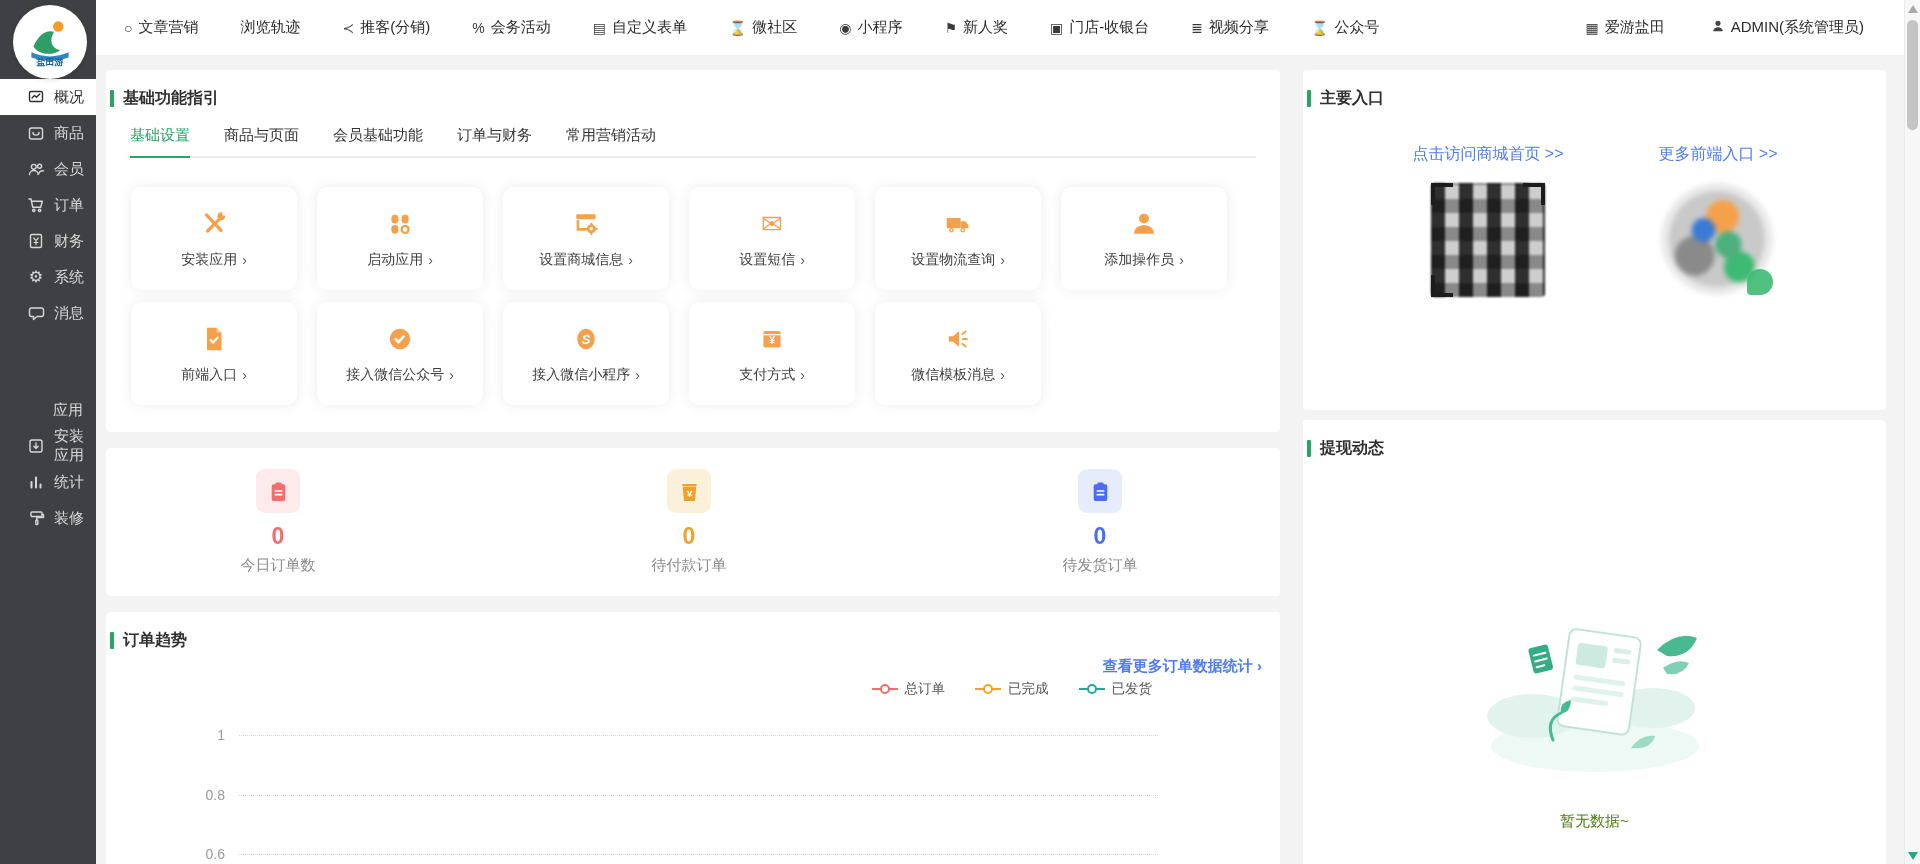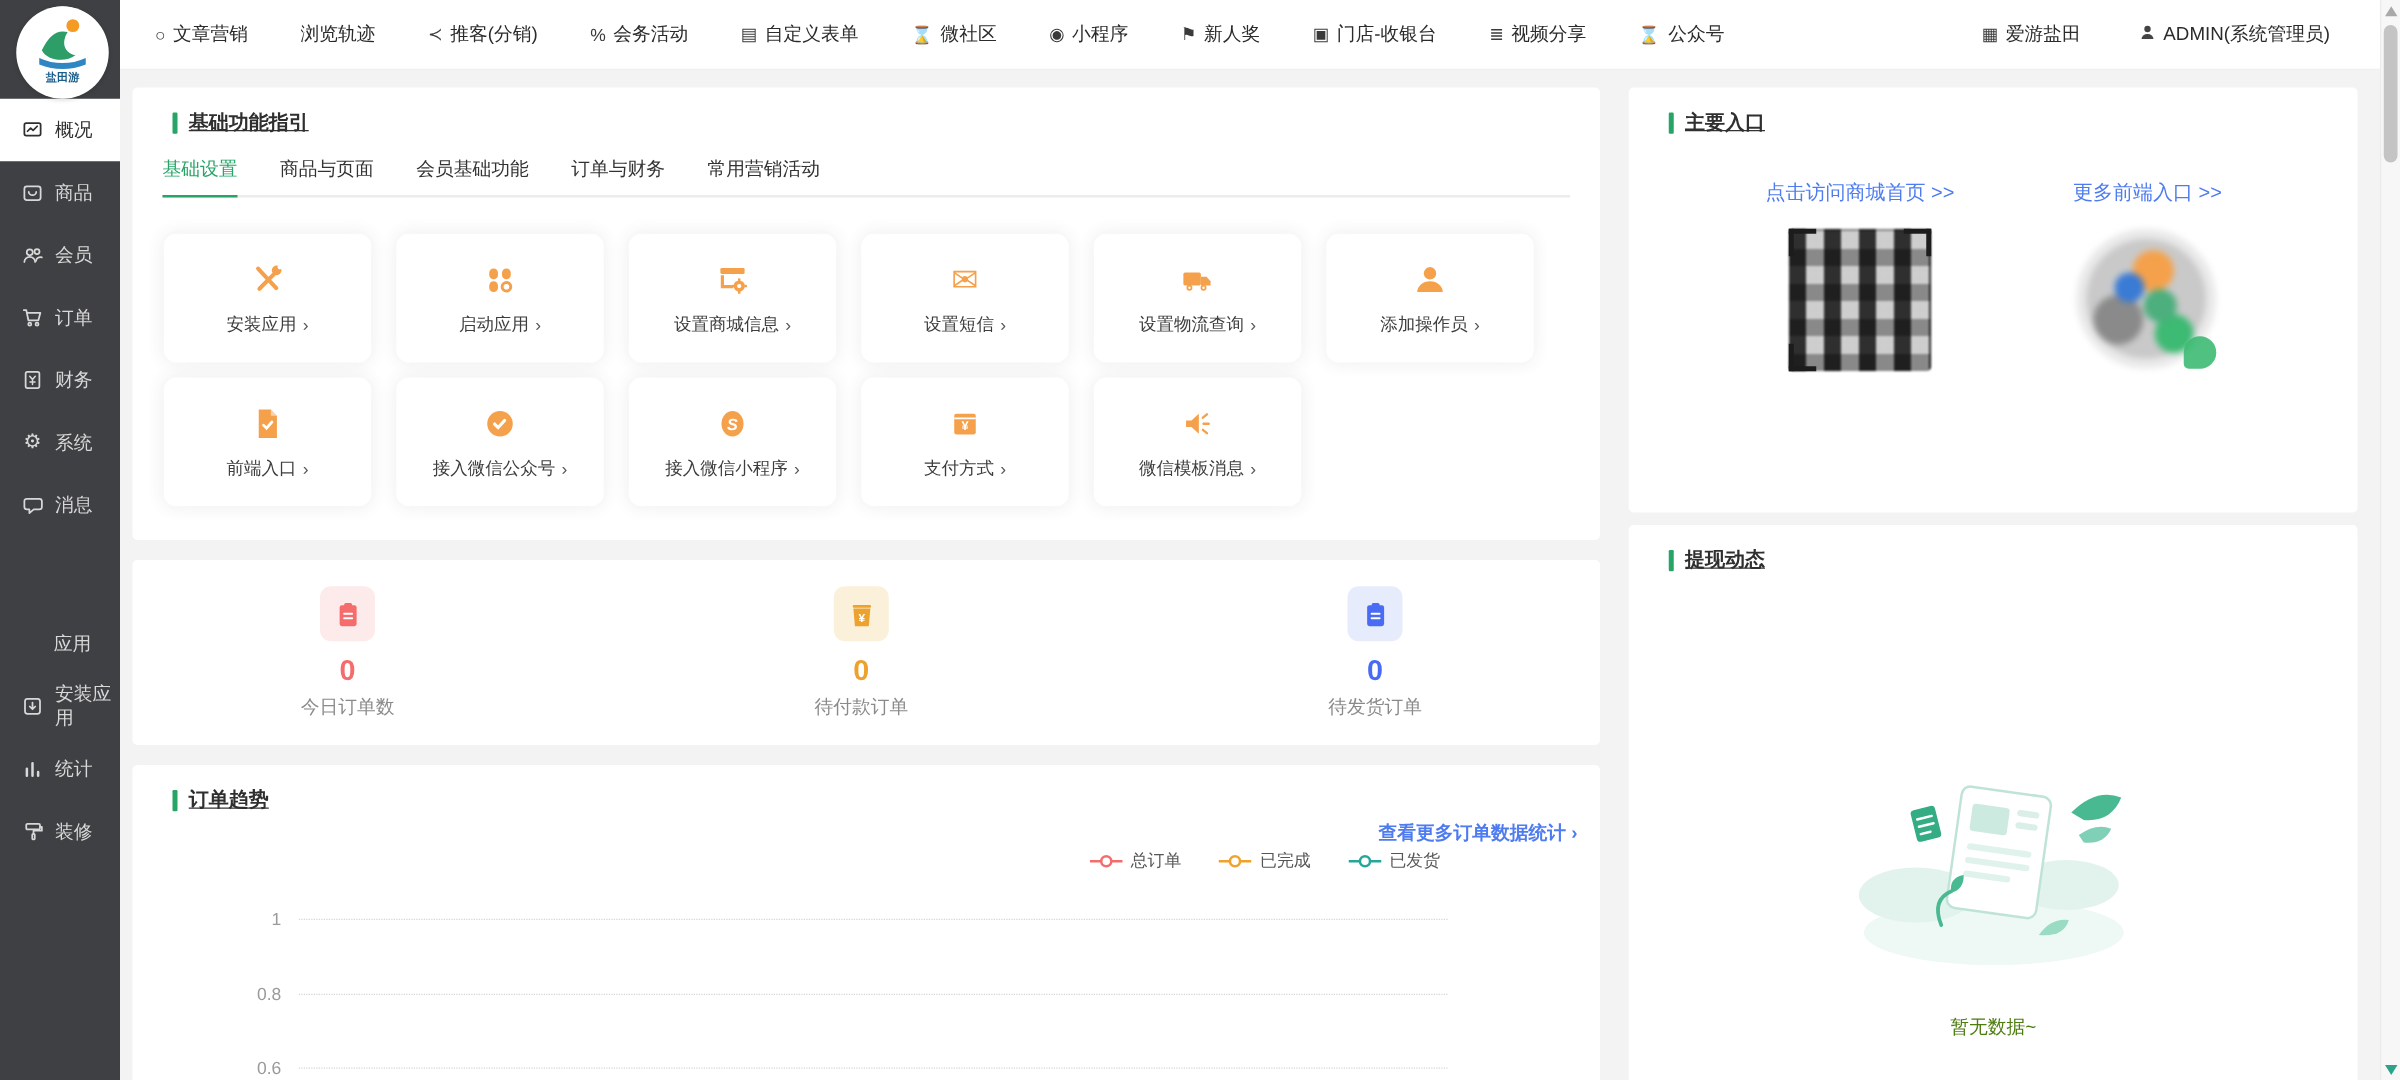--- a/index.html
+++ b/index.html
@@ -8,42 +8,42 @@
 
   
   .topbar { position:absolute; left:96px; top:0; right:0; height:56px; background:#fff; border-bottom:1px solid #f0f0f0; display:flex; align-items:center; z-index:5; }
   .topnav { display:flex; align-items:center; gap:42px; margin-left:28px; }
   .nav-item { display:flex; align-items:center; gap:6px; font-size:15px; color:#2b2b2b; cursor:pointer; white-space:nowrap; }
   .nav-ic { font-size:14px; color:#3a3a3a; }
   .topbar-right { margin-left:auto; margin-right:56px; display:flex; align-items:center; gap:46px; }
   .topbar-right .nav-item { font-size:15px; }
 
   
-  .logo { position:absolute; left:13px; top:5px; width:74px; height:74px; border-radius:50%; background:#fff; z-index:10; box-shadow:0 1px 4px rgba(0,0,0,.15); display:flex; align-items:flex-start; justify-content:center; }
+  .logo { position:absolute; left:13px; top:5px; width:74px; height:74px; border-radius:50%; background:#fff; z-index:10; box-shadow:0 1px 4px rgba(0,0,0,.15); display:flex; align-items:center; justify-content:center; }
   .logo svg { width:62px; height:62px; }
 
   
   .sidebar { position:absolute; left:0; top:0; width:96px; height:864px; background:var(--sidebar,#3f4043); z-index:4; }
   .side-list { padding-top:79px; }
-  .side-item { height:50px; display:flex; align-items:center; padding-left:17px; gap:9px; color:#d8d8d8; font-size:15px; cursor:pointer; }
+  .side-item { height:36px; display:flex; align-items:center; padding-left:27px; gap:9px; color:#d8d8d8; font-size:15px; cursor:pointer; }
   .side-item.active { background:#fff; color:#2f2f2f; }
   .side-ic { width:18px; height:18px; display:inline-flex; align-items:center; justify-content:center; flex:none; }
   .side-ic svg { width:18px; height:18px; stroke:currentColor; fill:none; stroke-width:1.4; stroke-linecap:round; stroke-linejoin:round; }
   .side-gap { height:61px; }
   .gear-char { font-size:16px; line-height:1; }
   .apps-ico { width:17px; height:17px; display:grid; grid-template-columns:8px 8px; grid-template-rows:8px 8px; gap:1.5px; }
   .apps-ico i { display:block; border-radius:1.5px; }
   .apps-ico .a1 { background:#e8502e; } .apps-ico .a2 { background:#72bf44; }
   .apps-ico .a3 { background:#f7a01d; } .apps-ico .a4 { background:#2f9bf4; border-radius:50%; }
 
   
   .content-bg { position:absolute; left:96px; top:56px; right:0; bottom:0; background:var(--page,#f3f3f4); z-index:1; }
   .card { position:absolute; background:#fff; border-radius:4px; z-index:2; }
 
-  .sec-head { position:absolute; top:18px; left:32px; display:flex; align-items:center; gap:9px;text-decoration:underline; }
+  .sec-head { position:absolute; top:18px; left:4px; display:flex; align-items:center; gap:9px; }
   .sec-bar { width:4px; height:17px; background:var(--accent,#27a567); border-radius:1px; }
   .sec-title { font-size:16px; font-weight:bold; color:#2f2f2f; }
 
   
   .guide-card { left:106px; top:70px; width:1174px; height:362px; }
   .tabs { position:absolute; top:56px; left:24px; right:24px; display:flex; gap:34px; border-bottom:2px solid #ececec; padding-bottom:11px; }
   .tab { font-size:15px; color:#333; cursor:pointer; position:relative; padding-bottom:11px; margin-bottom:-13px; }
   .tab.active { color:var(--accent,#27a567); border-bottom:2px solid var(--accent,#27a567); }
   .fn-row { position:absolute; left:25px; display:flex; gap:20px; }
   .fn-row.r1 { top:117px; } .fn-row.r2 { top:232px; }

